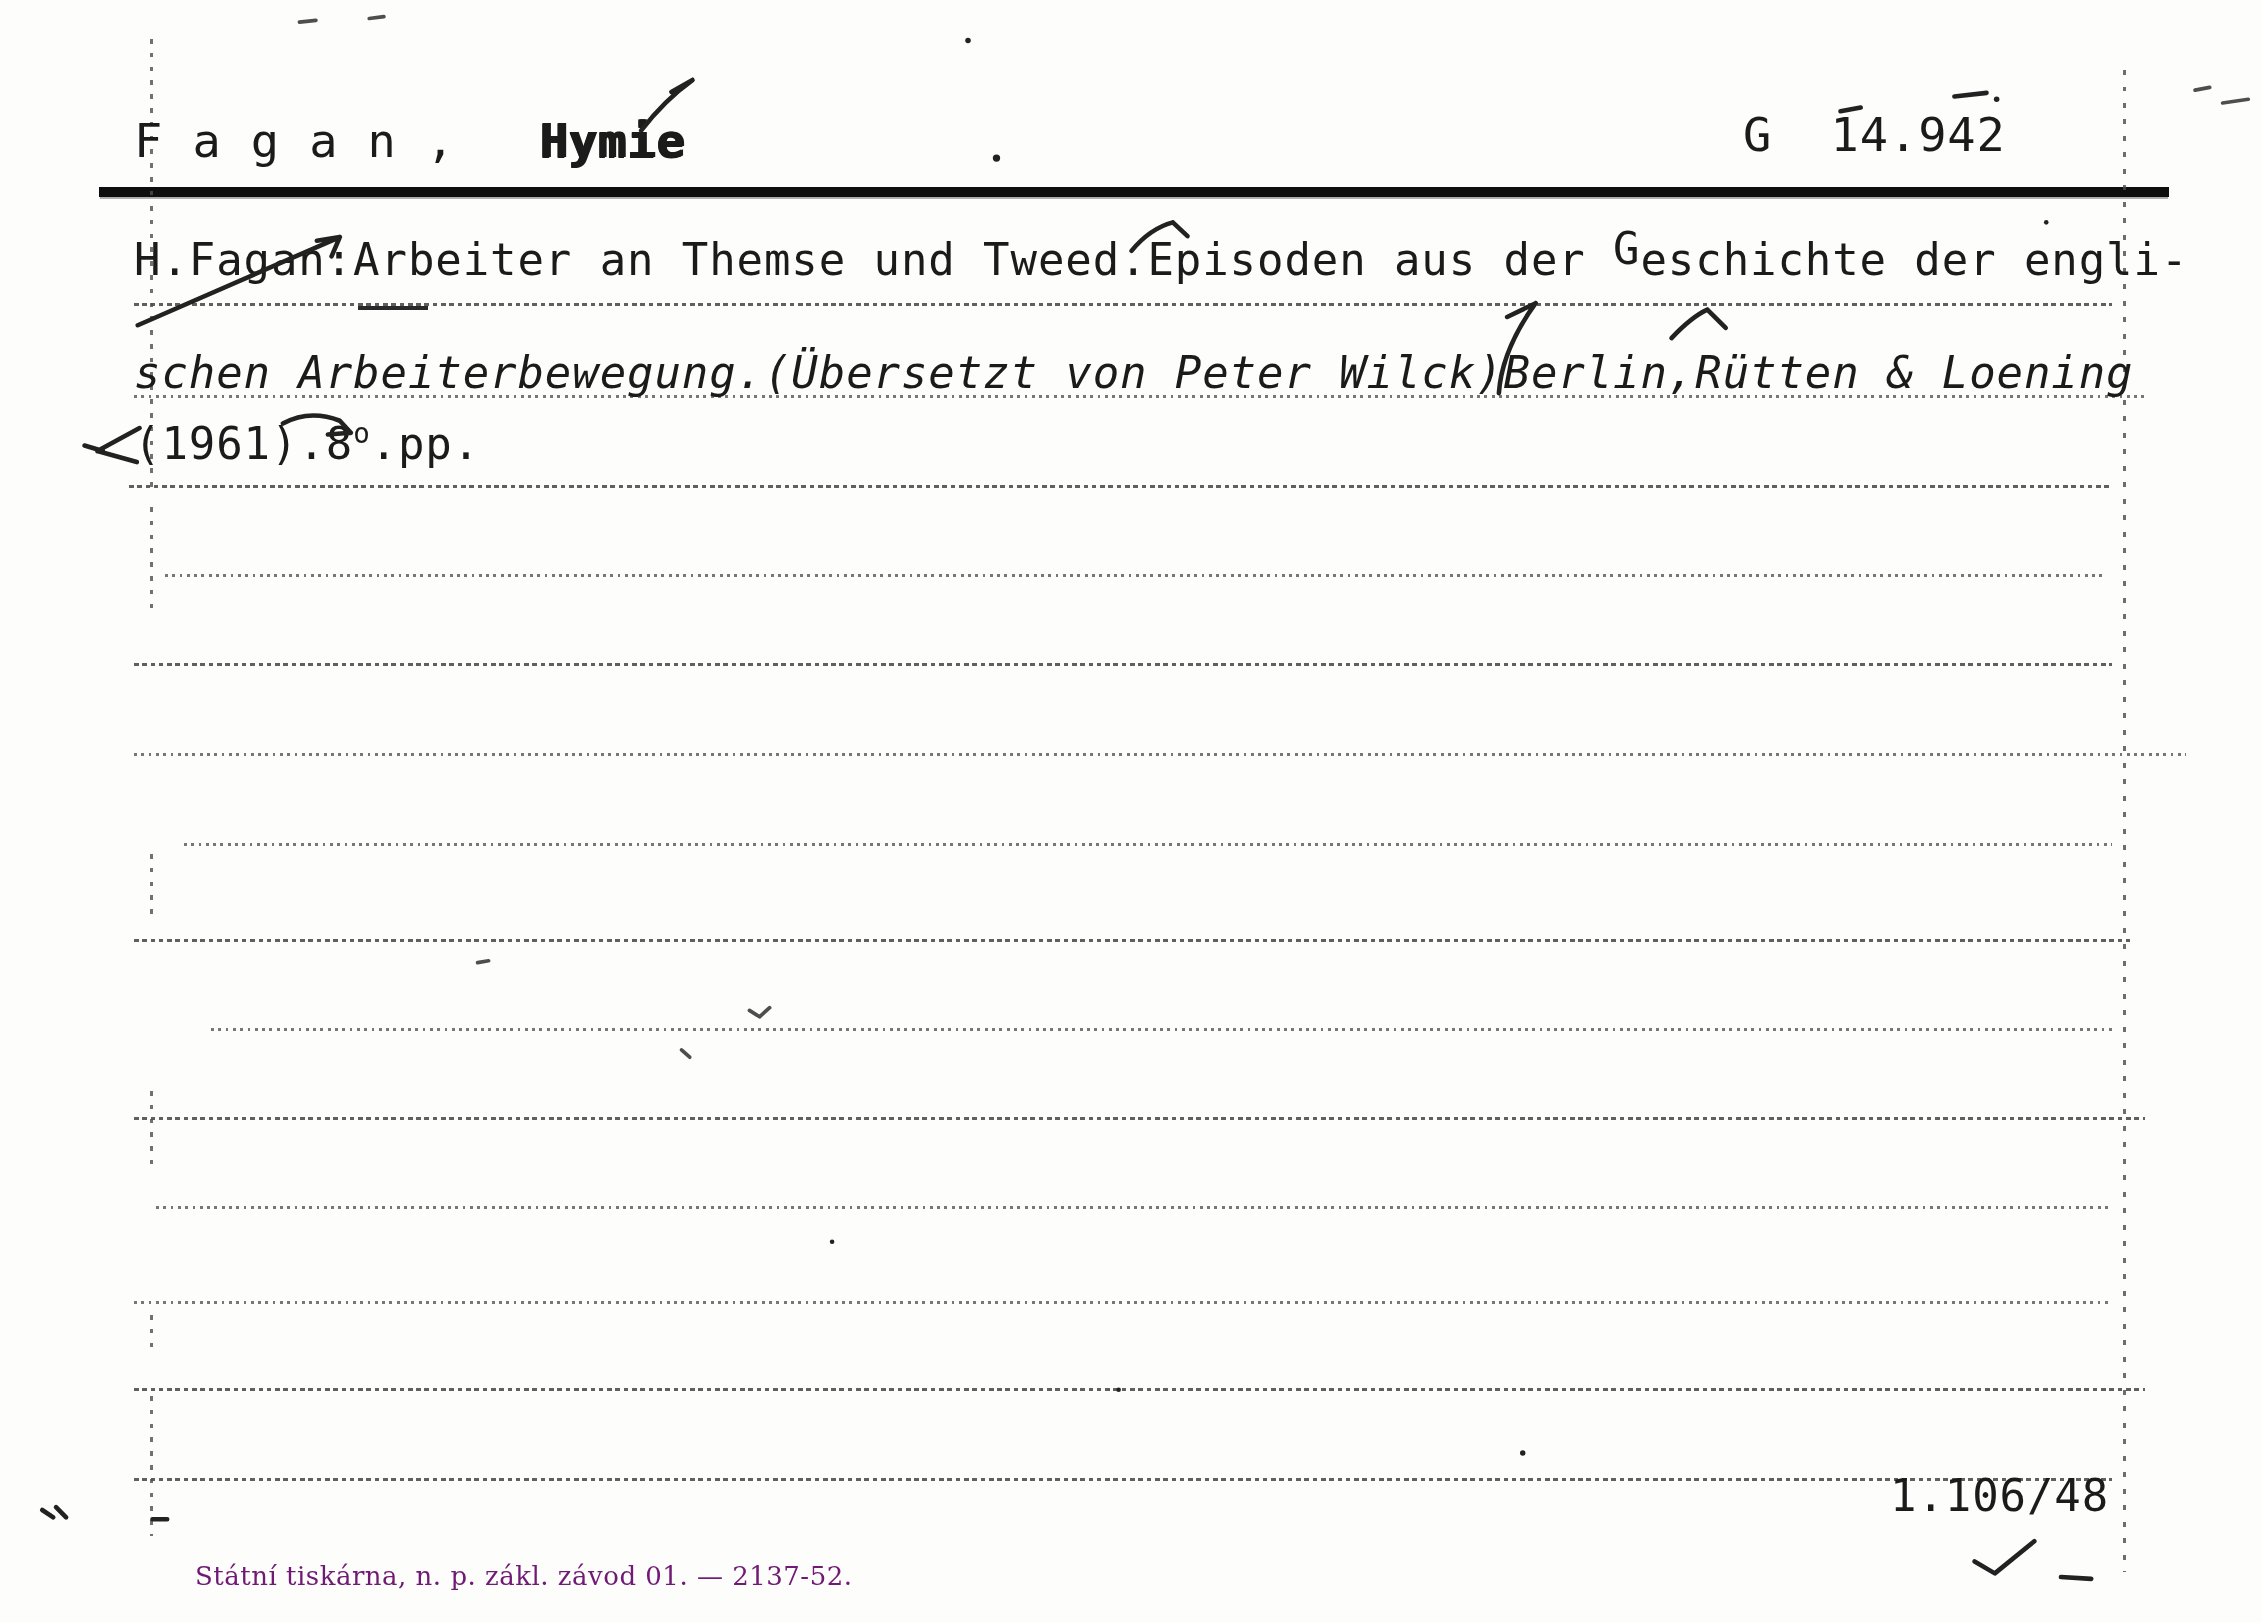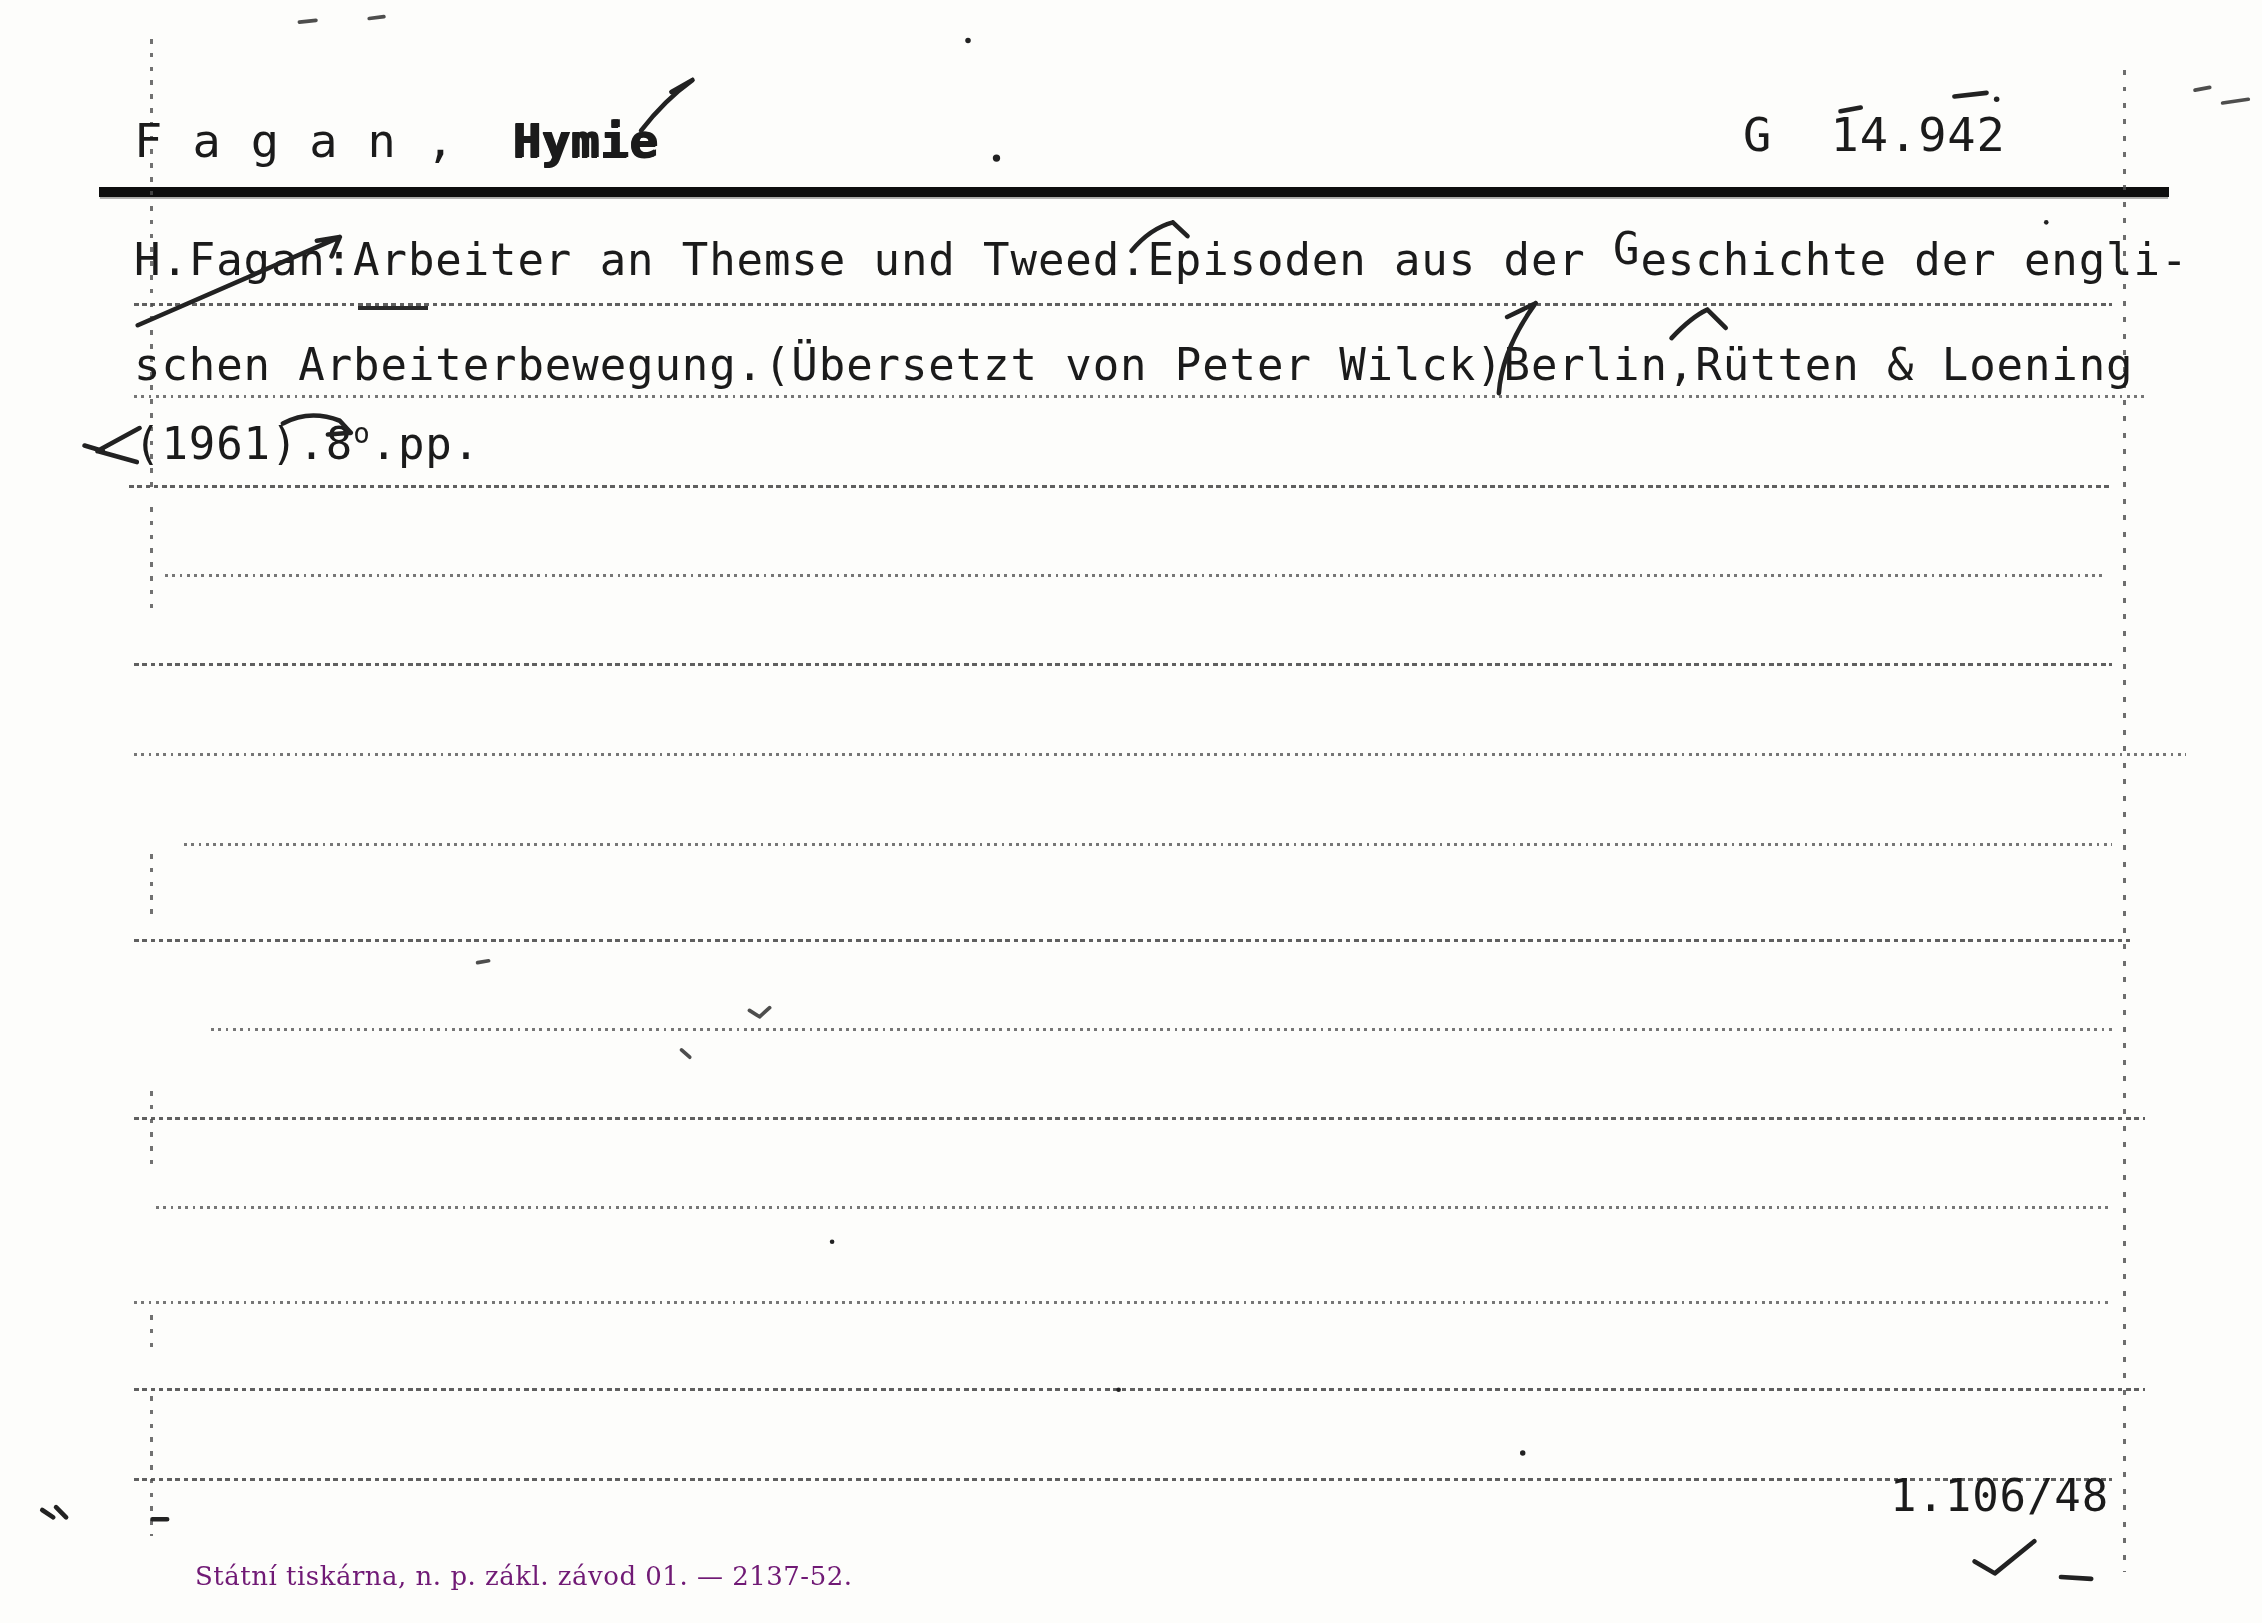--- a/index.html
+++ b/index.html
@@ -20,26 +20,26 @@
   .tw{
     position:absolute;
     font-size:44px;
     line-height:50px;
     letter-spacing:0.9px;
     white-space:pre;
     color:var(--ink);
   }
   .header-name{top:116px;left:134px;font-size:47px;}
   .firstname{
-    display:inline-block;margin-left:57px;font-weight:bold;
+    display:inline-block;margin-left:84px;font-weight:bold;
     text-shadow:1.8px 0 0 currentColor, 0 0.9px 0 currentColor;
   }
   .call-number{top:110px;left:1743px;font-size:47px;}
   .body-line1{top:235px;left:134px;}
-  .body-line2{top:340px;left:134px;}
+  .body-line2{top:348px;left:134px;font-style:italic;}
   .body-line3{top:419px;left:134px;}
   .note-line{top:876px;left:134px;}
   .accession{top:1471px;left:1890px;}
   .raised{display:inline-block;transform:translateY(-11px);}
   .ordo{display:inline-block;font-size:27.5px;transform:translateY(-16.5px);}
   .footer{
     position:absolute;top:1561px;left:195px;
     font-family:"DejaVu Serif", serif;
     font-size:26px;letter-spacing:0.5px;color:#701a75;
   }

